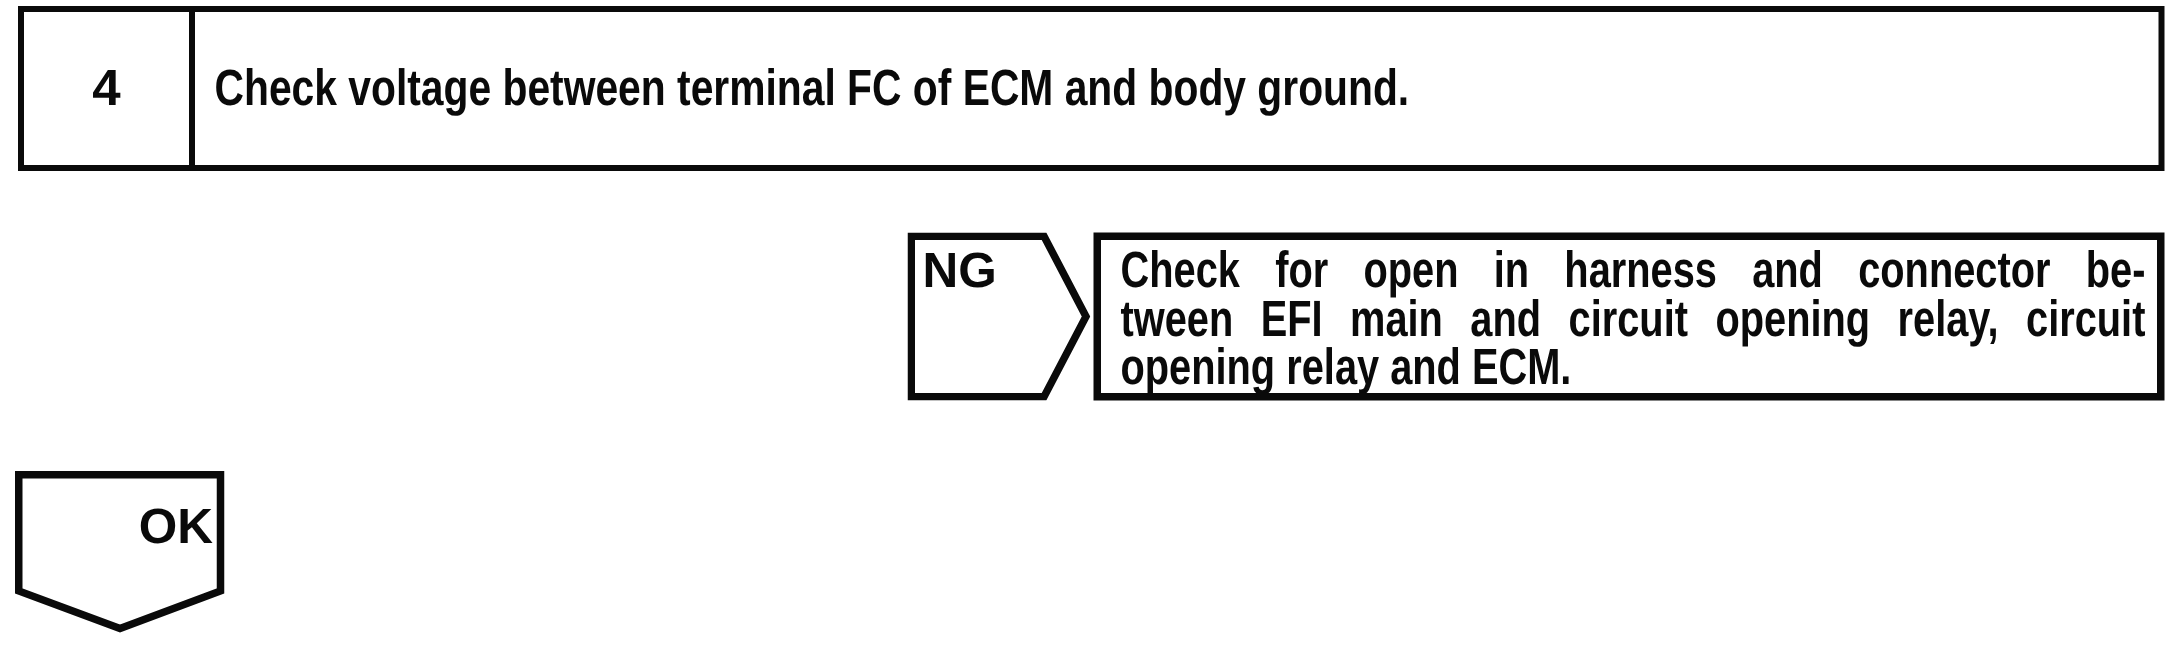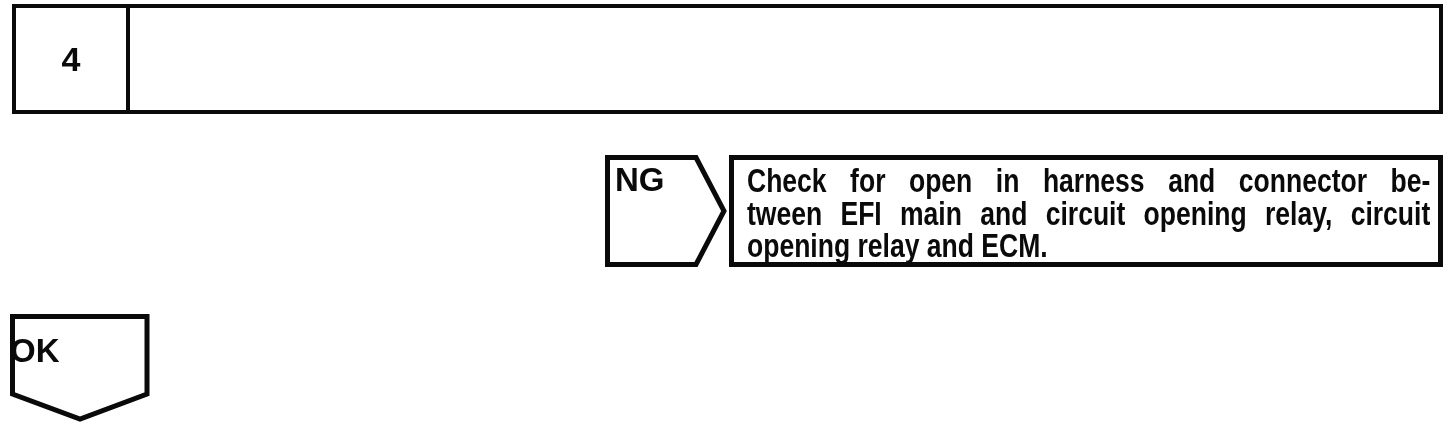--- a/index.html
+++ b/index.html
@@ -79,33 +79,36 @@
   }
   .jline { text-align: justify; text-align-last: justify; }
   .lline { text-align: left; }
 
   
   .ok-shape-svg { position: absolute; left: 10px; top: 314px; }
   .ok-label {
     position: absolute;
     left: 10px; top: 334px;
     width: 132px;
-    text-align: left;
+    text-align: right;
     font-size: 33px;
     line-height: 34px;
   }
 </style>
 </head>
 <body>
 
 <div id="canvas">
 
   <div class="step-box">
     <div class="step-num-cell">
       <span>4</span>
+    </div>
+    <div class="step-q">
+      <span class="condense-line">Check voltage between terminal FC of ECM and body ground.</span>
     </div>
   </div>
 
   <svg class="ng-shape-svg" width="122" height="112" viewBox="0 0 122 112" aria-hidden="true">
     <polygon class="flow-poly" points="2.5,2.5 91,2.5 119,56 91,109.5 2.5,109.5"></polygon>
   </svg>
   <div class="ng-label">NG</div>
 
   <div class="ng-box">
     <div class="ng-text-wrap">

